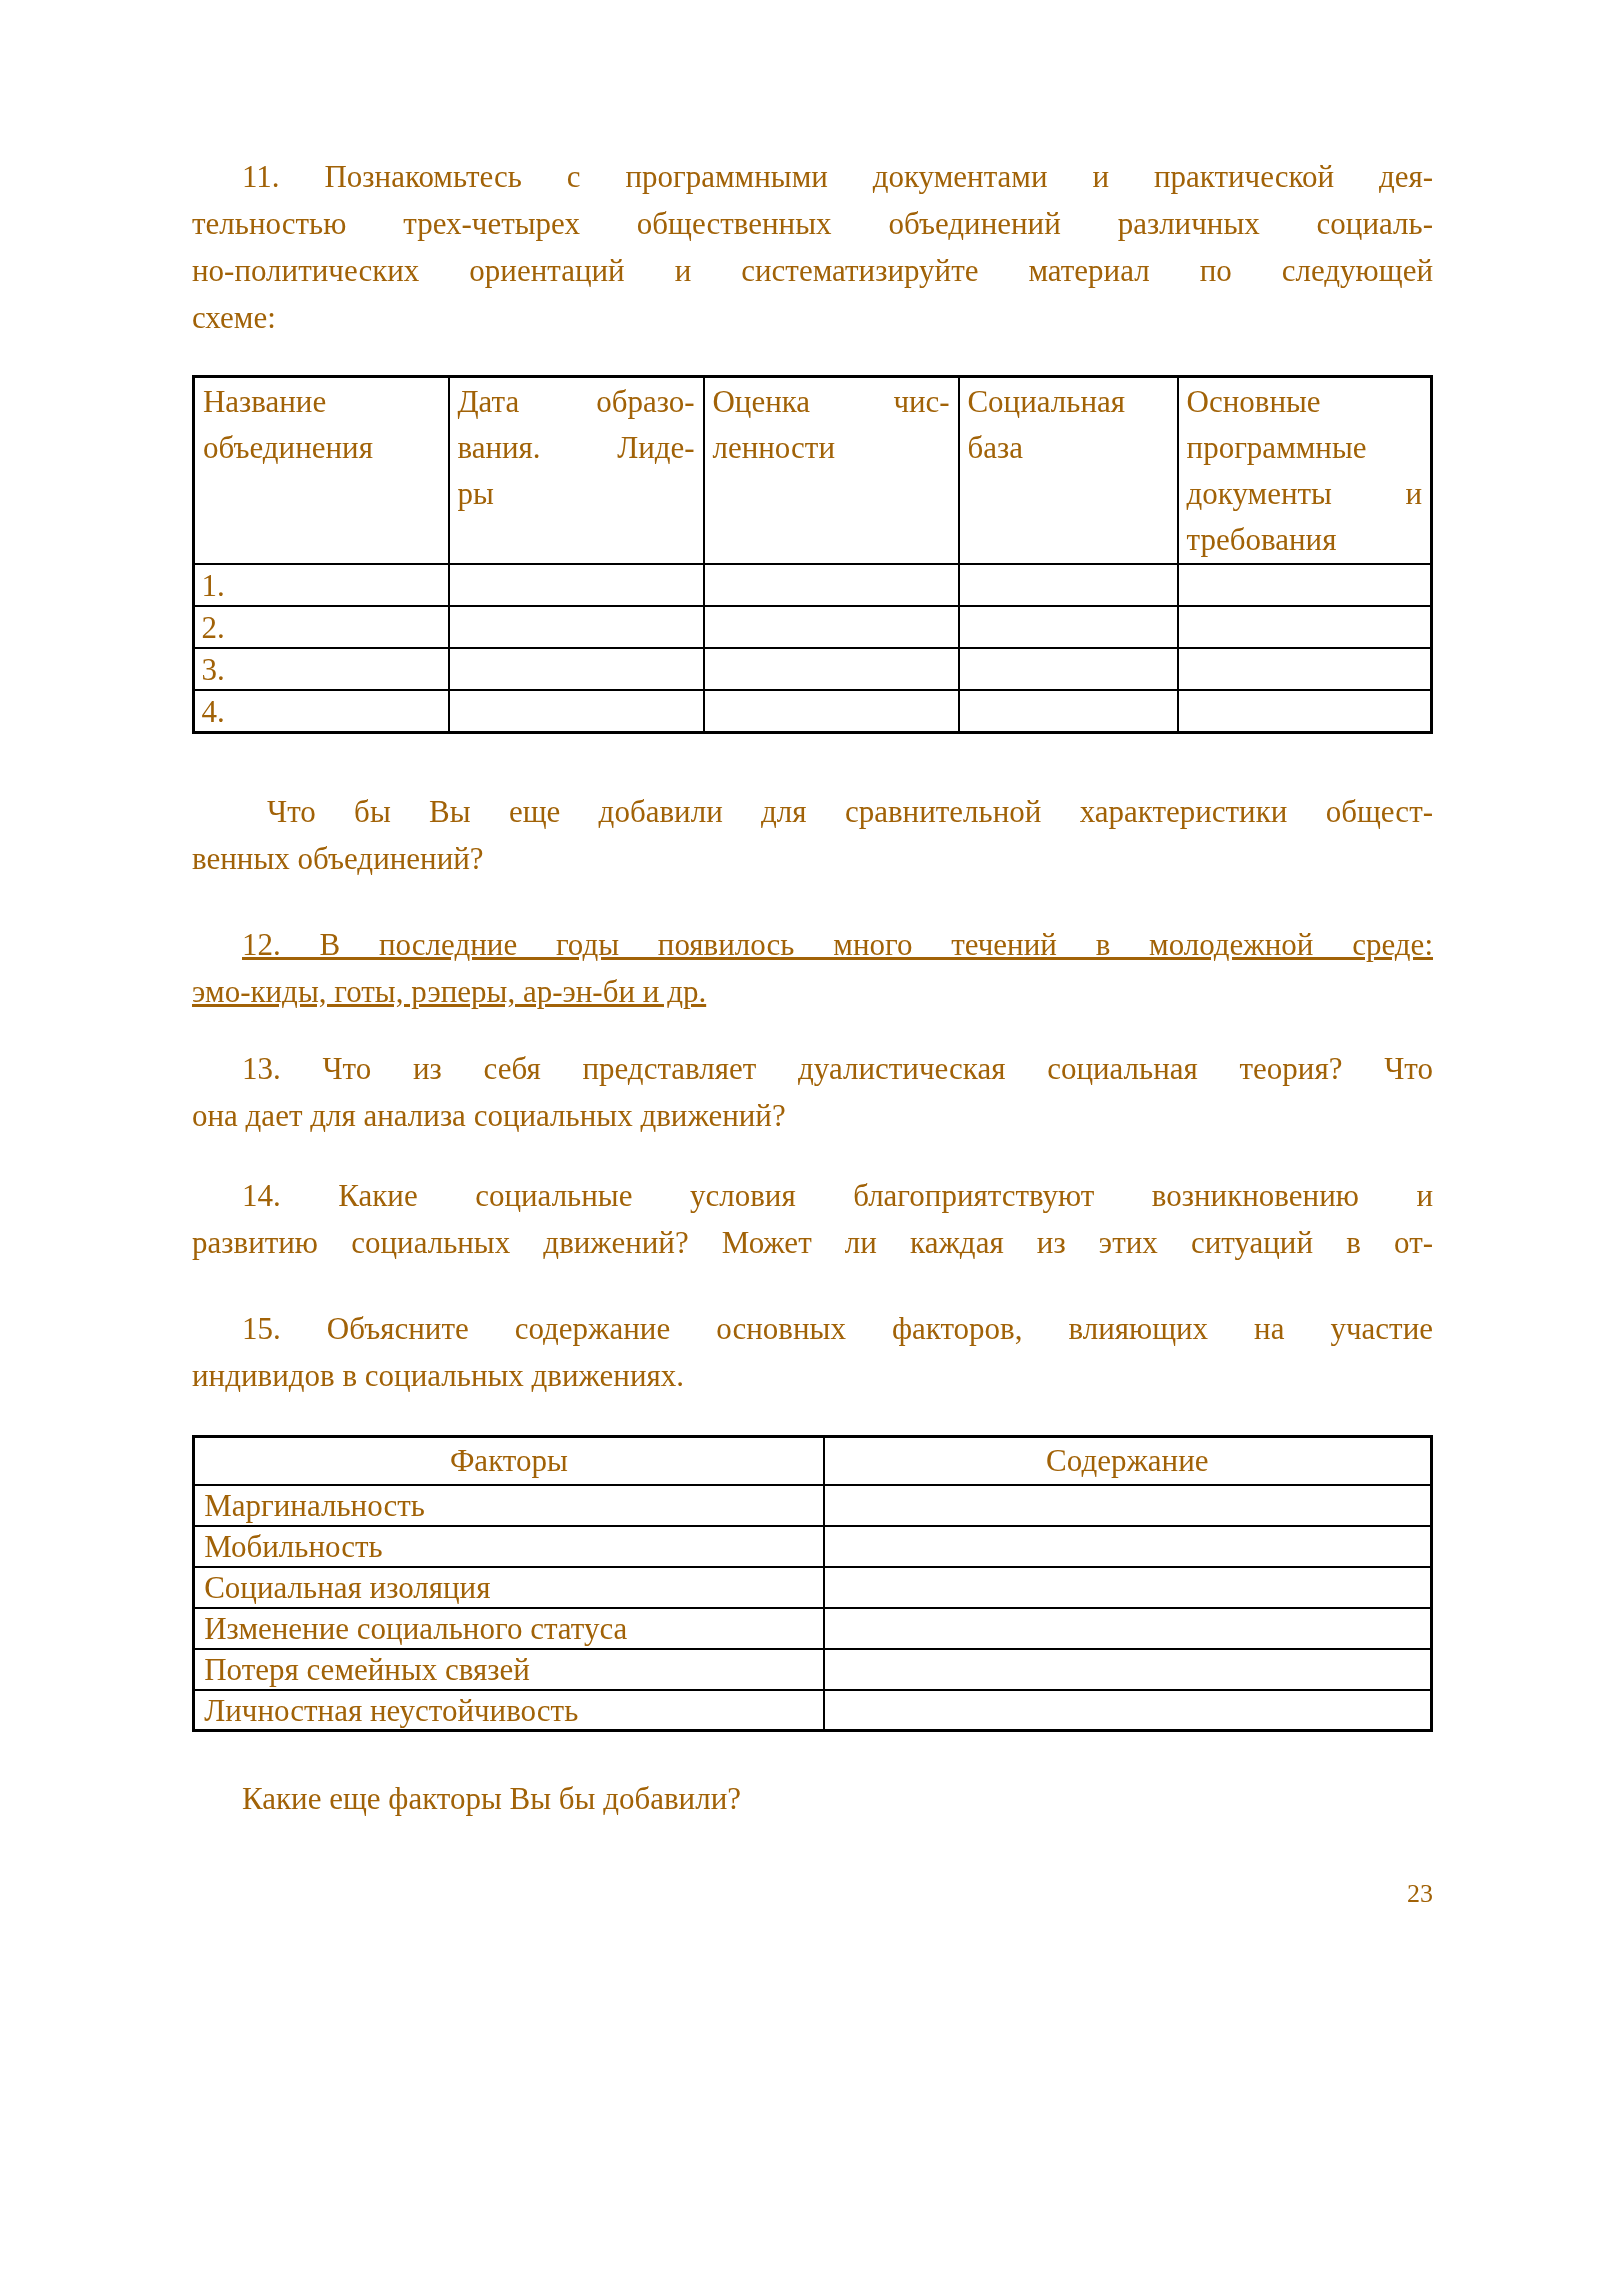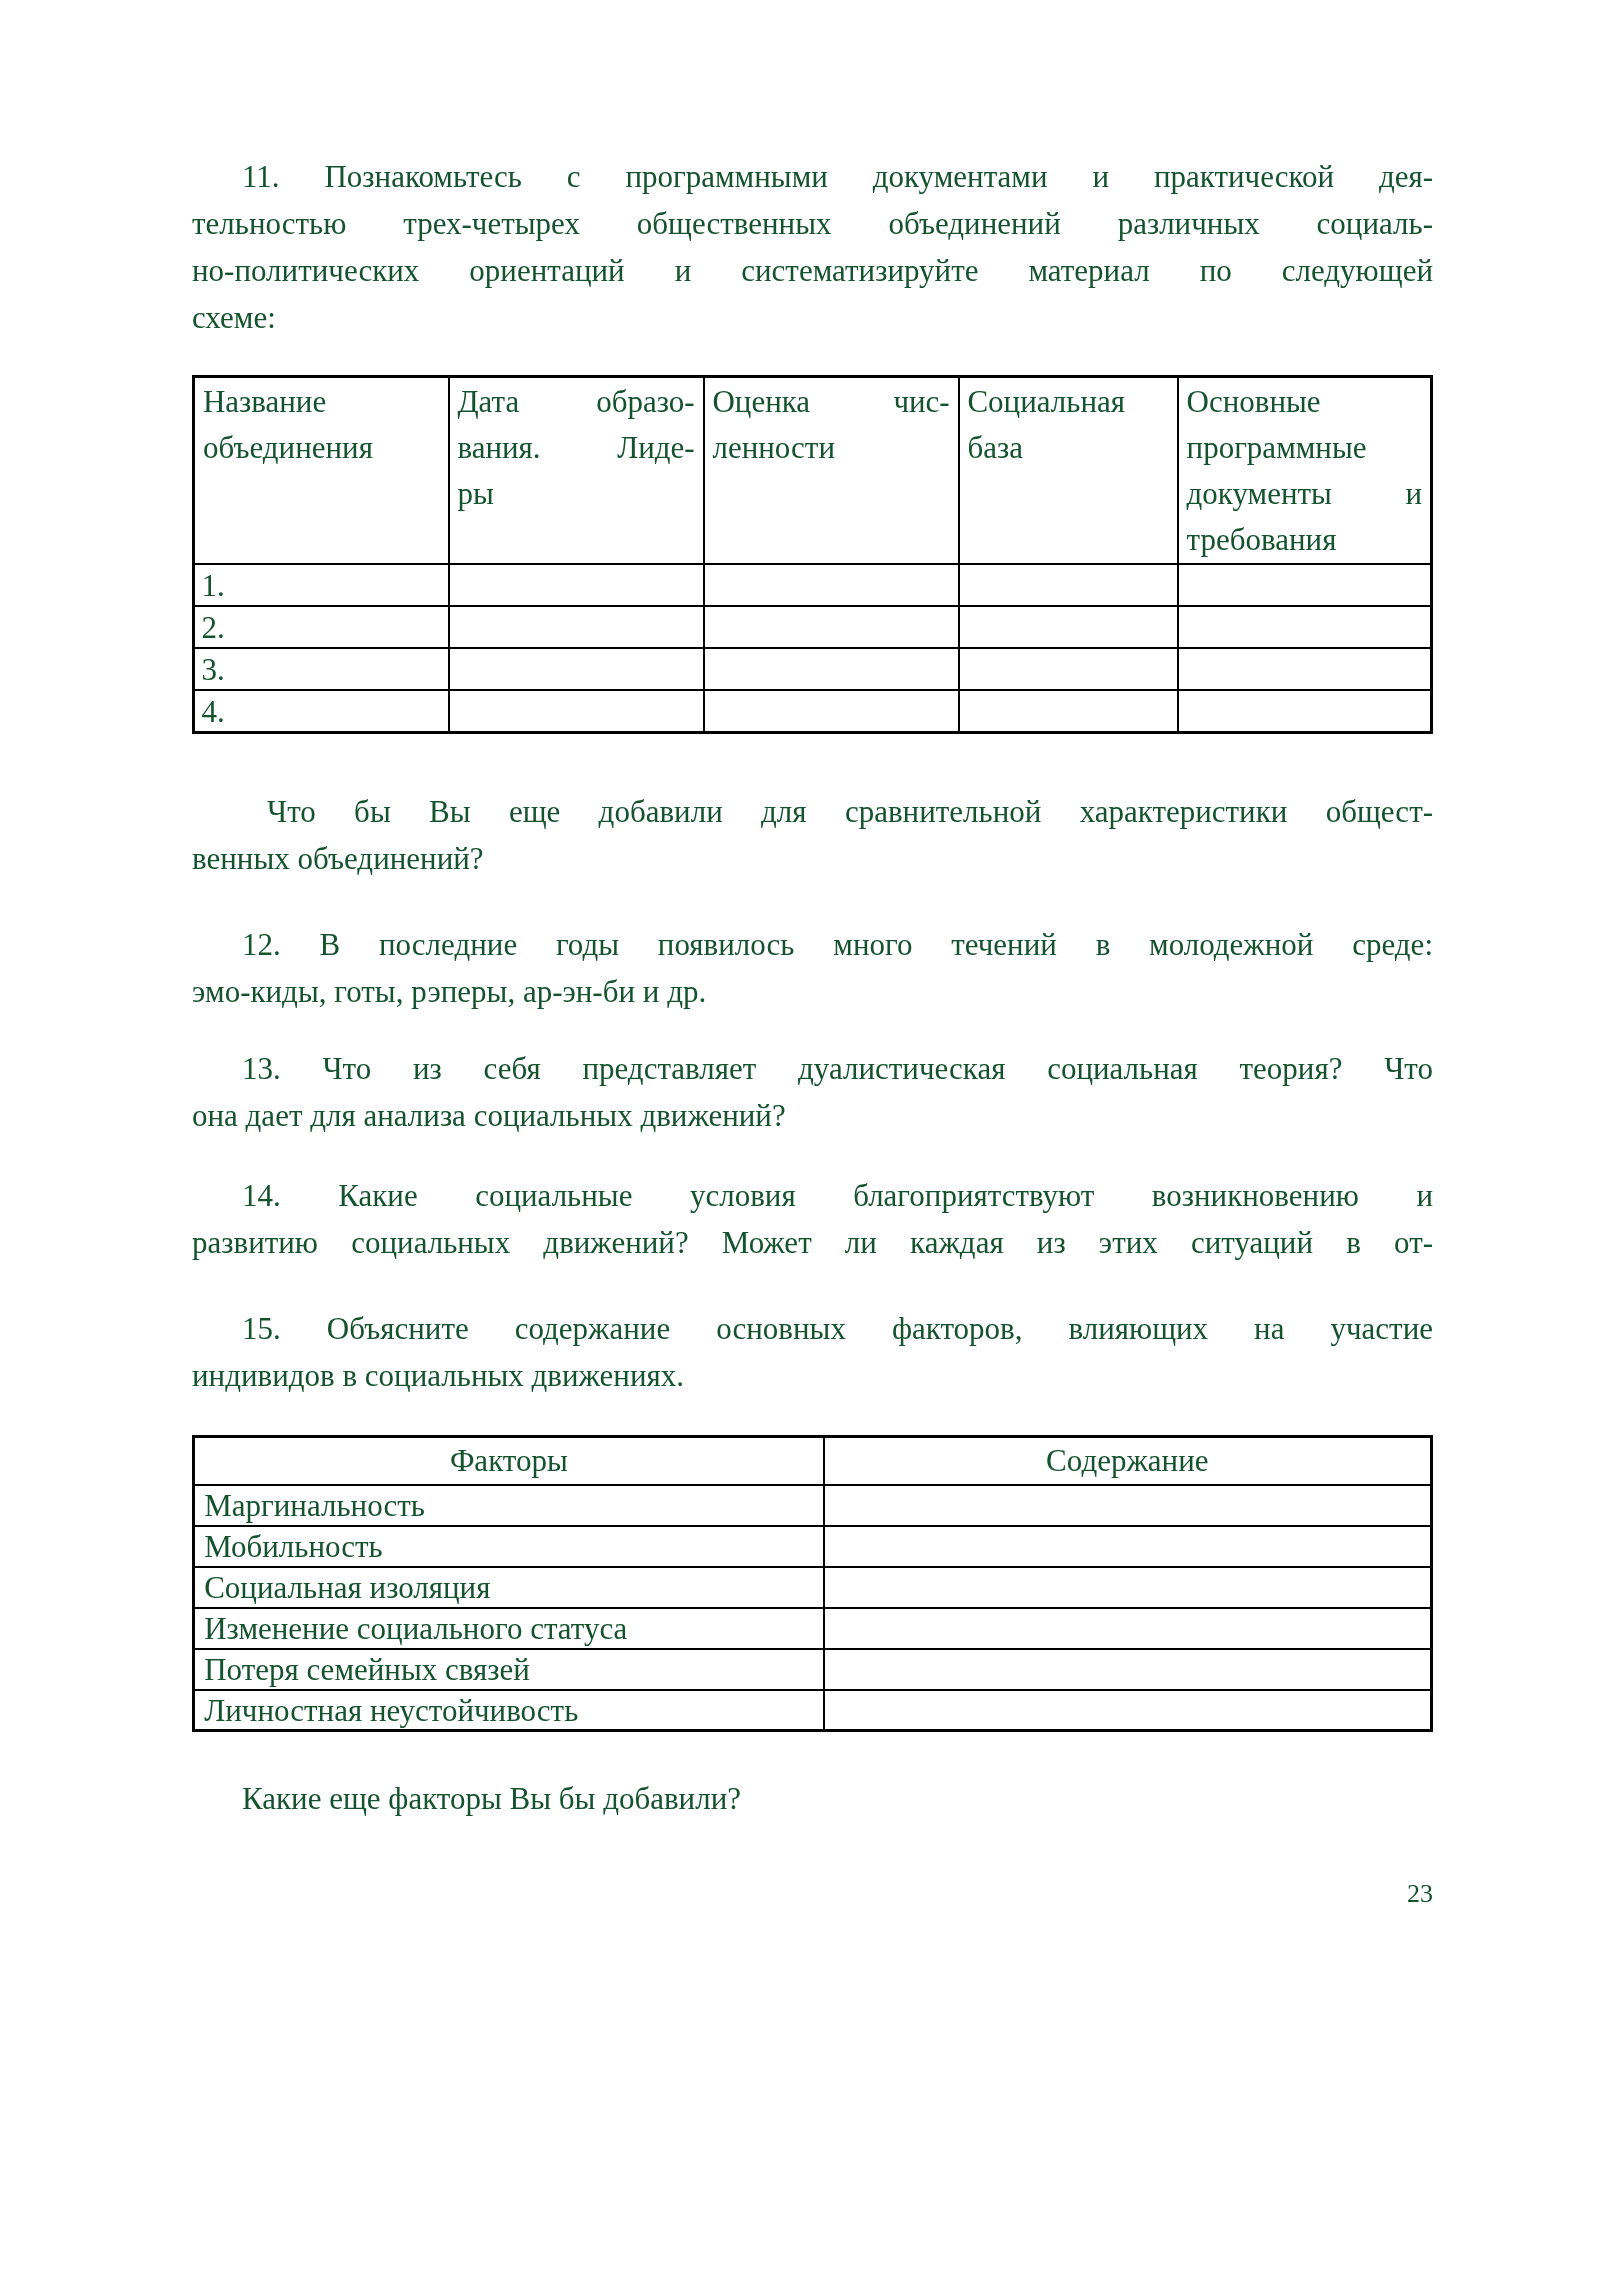--- a/index.html
+++ b/index.html
@@ -3,38 +3,38 @@
 <meta charset="utf-8">
 <style>
   html, body { margin: 0; padding: 0; background: #ffffff; }
   .page {
     position: relative;
     width: 1623px;
     height: 2295px;
     box-sizing: border-box;
     padding: 153px 190px 0 192px;
     background: #ffffff;
-    color: #14532d;
+    color: #a16207;
     font-family: "Liberation Serif", "DejaVu Serif", serif;
     font-size: 31px;
     line-height: 47px;
     overflow: hidden;
   }
 
   
   .para { margin: 0; }
   .line { display: block; text-align: justify; text-align-last: justify; }
   .line.last { text-align-last: left; }
   .para .line:first-child { text-indent: 50px; }
   .para.q11 .line:first-child { text-indent: 75px; }
 
   
   .t1   { margin-top: 34px; }
   .q11  { margin-top: 54px; }
-  .p12a { margin-top: 39px; }
+  .p12a { margin-top: 39px; text-decoration: underline; }
   .p12b { margin-top: 0; }
   .p13  { margin-top: 30px; }
   .p14a { margin-top: 33px; }
   .p14b { margin-top: 0; }
   .p15  { margin-top: 39px; }
   .t2   { margin-top: 36px; border-radius: 13px; }
   .q15  { margin-top: 43px; }
 
   table {
     width: 100%;

